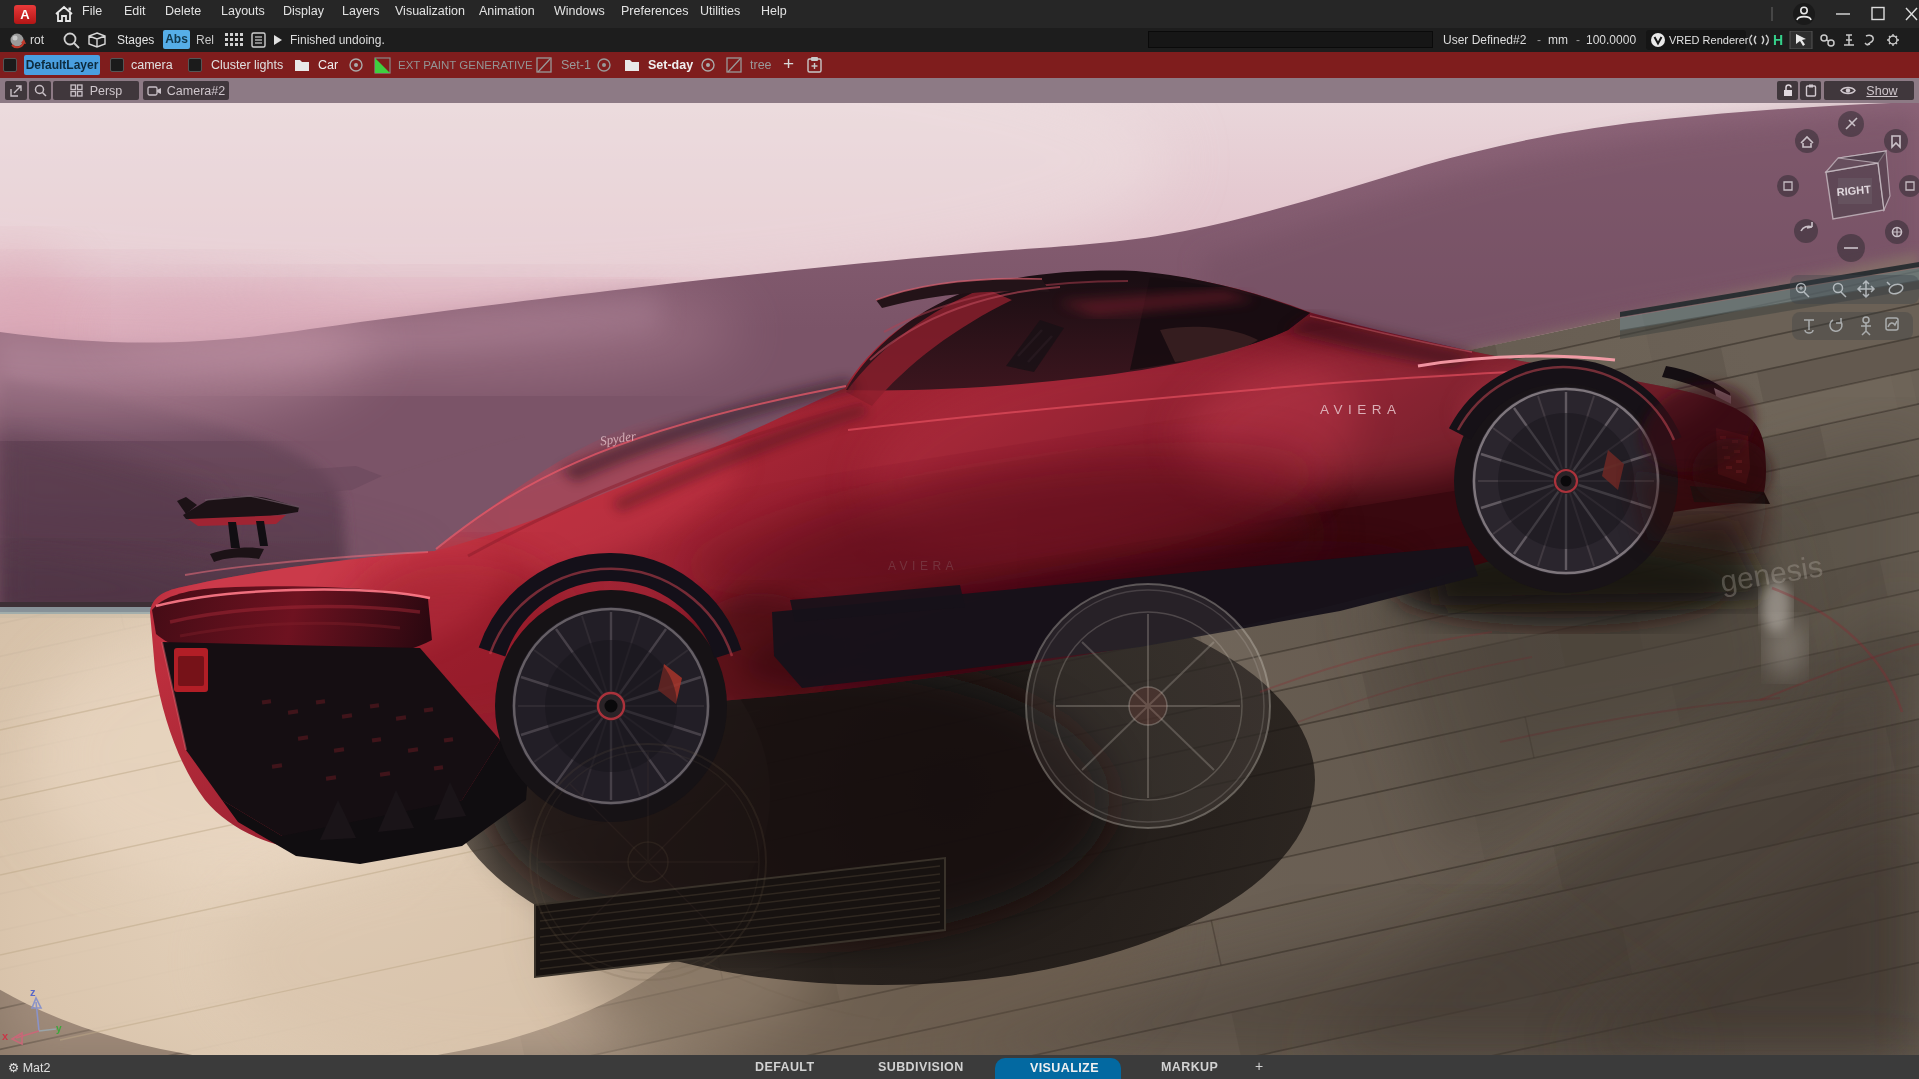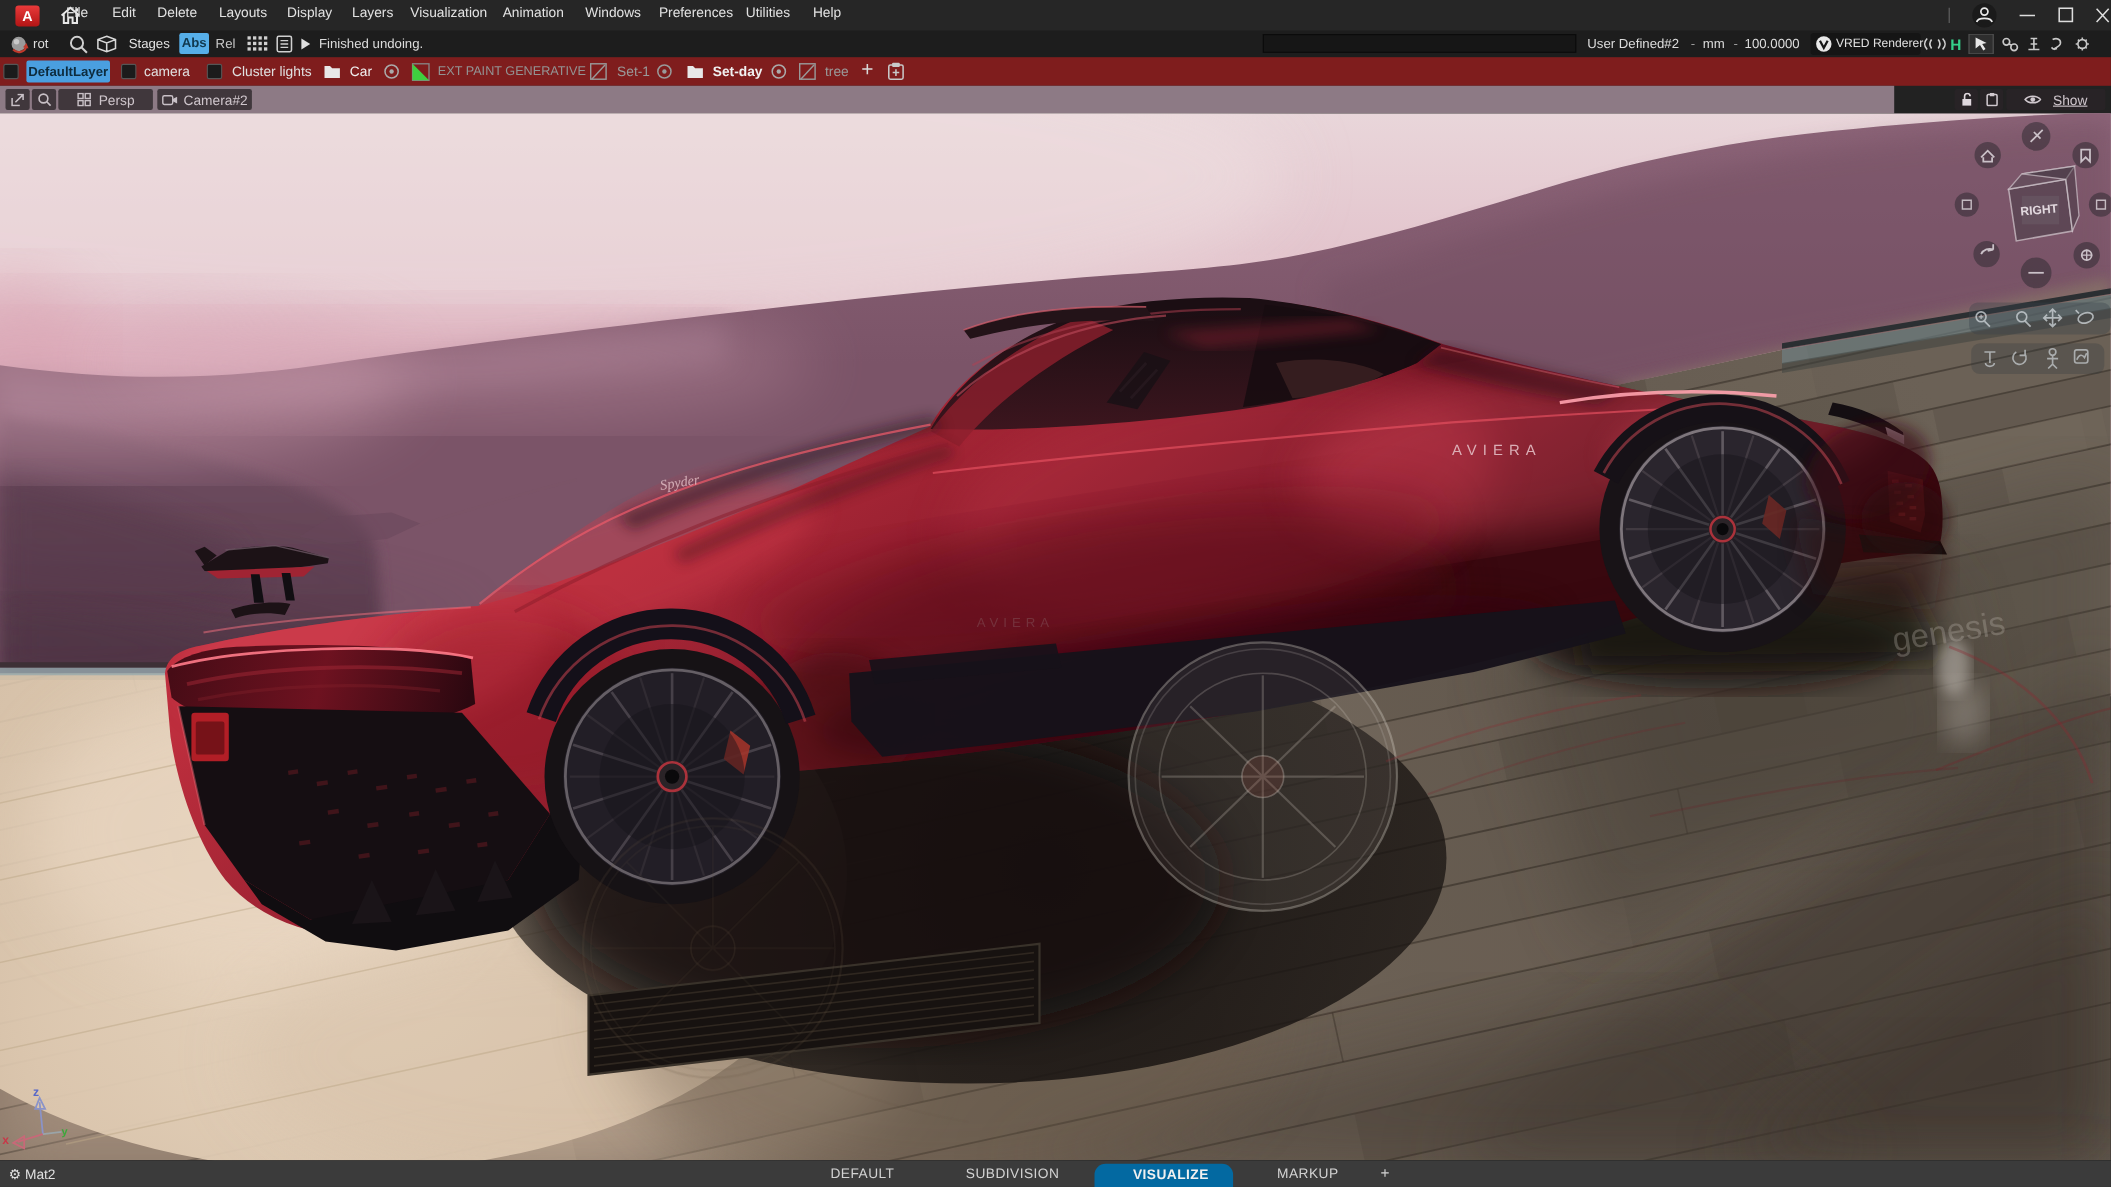--- a/index.html
+++ b/index.html
@@ -1,36 +1,36 @@
 <!DOCTYPE html>
 <html><head>
 <meta charset="utf-8">
 <style>
 html,body{margin:0;padding:0;width:1919px;height:1079px;overflow:hidden;background:#222;
 font-family:"Liberation Sans",sans-serif;-webkit-font-smoothing:antialiased;}
 *{box-sizing:border-box;}
 .abs{position:absolute;}
 
 #row1{position:absolute;left:0;top:0;width:1919px;height:28px;background:#262626;color:#e2e2e2;font-size:12.5px;}
-#row1 .mi{position:absolute;top:4px;white-space:nowrap;}
+#row1 .mi{position:absolute;top:4px;white-space:nowrap;margin-left:22px;}
 #logoA{position:absolute;left:14px;top:5px;width:22px;height:19px;background:linear-gradient(180deg,#e93a3a,#b31515);border-radius:3px;color:#fff;font-weight:bold;font-size:13px;text-align:center;line-height:19px;}
 #title{position:absolute;left:783px;top:8px;color:#dcdcdc;font-size:11px;letter-spacing:-0.15px;white-space:nowrap;}
 
 #row2{position:absolute;left:0;top:28px;width:1919px;height:24px;background:#1d1d1d;color:#ddd;font-size:12px;}
 
 #row3{position:absolute;left:0;top:52px;width:1919px;height:26px;background:#7f1d1d;color:#cfcfcf;font-size:12.5px;}
 .chk{display:inline-block;width:14px;height:14px;background:#1b1b1b;border:1px solid #555;border-radius:2px;vertical-align:-3px;}
 
-#row4{position:absolute;left:0;top:78px;width:1722px;height:25px;background:#8d7a85;font-size:12.5px;color:#d8d0d6;}
+#row4{position:absolute;left:0;top:78px;width:1919px;height:25px;background:#8d7a85;font-size:12.5px;color:#d8d0d6;}
 #row4 .tbox{position:absolute;top:3px;height:19px;background:rgba(42,36,40,.78);border-radius:2px;display:flex;align-items:center;justify-content:center;color:#cfc6cc;}
 
 #vp{position:absolute;left:0;top:103px;width:1919px;height:952px;}
 
 #bbar{position:absolute;left:0;top:1055px;width:1919px;height:24px;background:#3b3b3b;color:#d8d8d8;font-size:12.5px;}
-#bbar .tab{position:absolute;top:5px;font-weight:normal;letter-spacing:.4px;color:#d2d2d2;}
+#bbar .tab{position:absolute;top:5px;font-weight:bold;letter-spacing:.4px;color:#d2d2d2;}
 #vistab{position:absolute;left:995px;top:1058px;width:126px;height:25px;background:#0369a1;border-radius:10px 10px 0 0;}
 </style>
 </head>
 <body>
 <div id="row1">
   <div id="logoA">A</div>
   <svg class="abs" style="left:53px;top:5px" width="22" height="18" viewBox="0 0 22 18">
       <path d="M 3,9 L 11,2 L 19,9 M 5,8 L 5,16 L 9,16 L 9,11 L 13,11 L 13,16 L 17,16 L 17,8" fill="none" stroke="#e8e8e8" stroke-width="1.8"></path>
       <rect x="15.5" y="2.5" width="2.5" height="3" fill="#e8e8e8"></rect>
     </svg>

